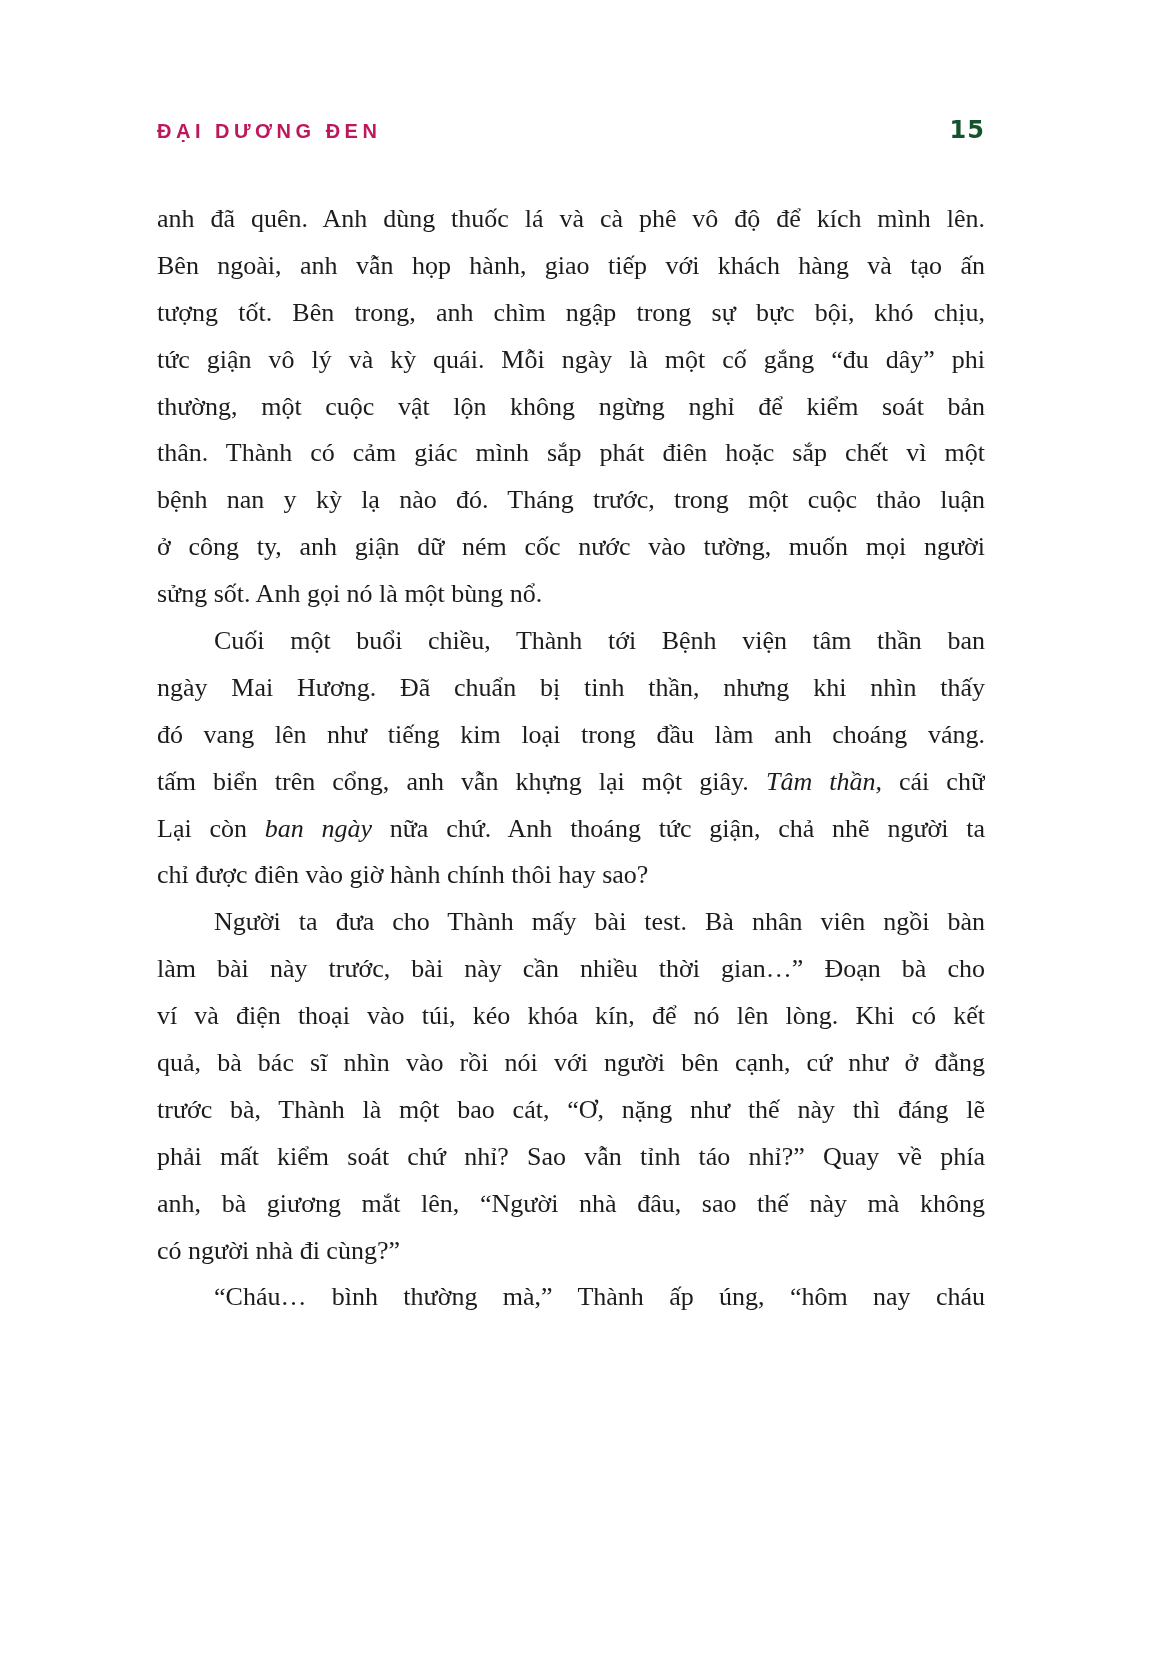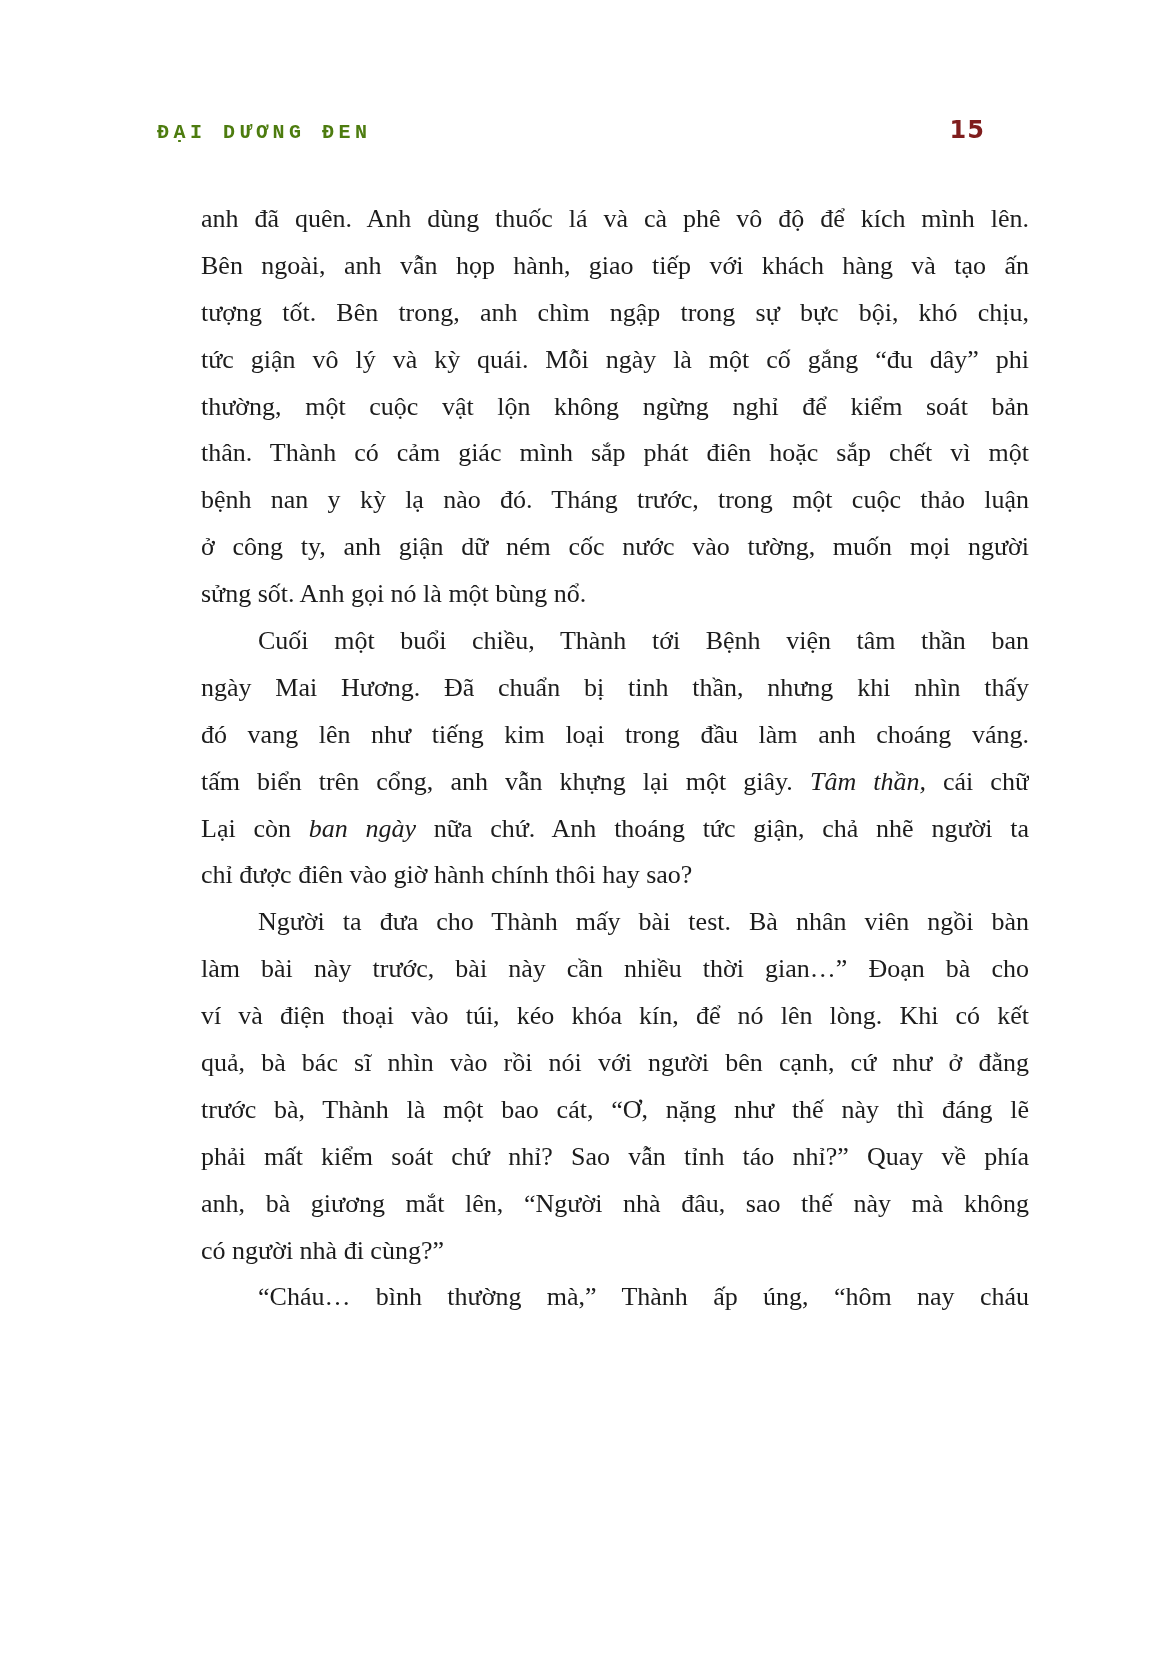--- a/index.html
+++ b/index.html
@@ -20,40 +20,39 @@
   .running-header {
     position: absolute;
     top: 116px;
     left: 157px;
     width: 828px;
     display: flex;
     justify-content: space-between;
     align-items: baseline;
   }
   .running-title {
-    font-family: Liberation Mono, monospace;
+    font-family: Liberation Sans, sans-serif;
     font-weight: 700;
     font-size: 20px;
     letter-spacing: 4.5px;
-    color: #4d7c0f;
+    color: #be185d;
   }
   .page-number {
     font-family: "DejaVu Sans", "Liberation Sans", sans-serif;
     font-weight: 700;
     font-size: 24px;
     letter-spacing: 1px;
-    color: #7f1d1d;
+    color: #14532d;
   }
   .body-text {
     position: absolute;
     top: 196px;
     left: 157px;
     width: 828px;
     font-size: 26px;
-    margin-left: 44px;
   }
   .para { margin: 0; padding: 0; }
   .line {
     line-height: 46.9px;
     height: 46.9px;
     overflow: hidden;
     text-align: justify;
     text-align-last: justify;
     white-space: normal;
   }

